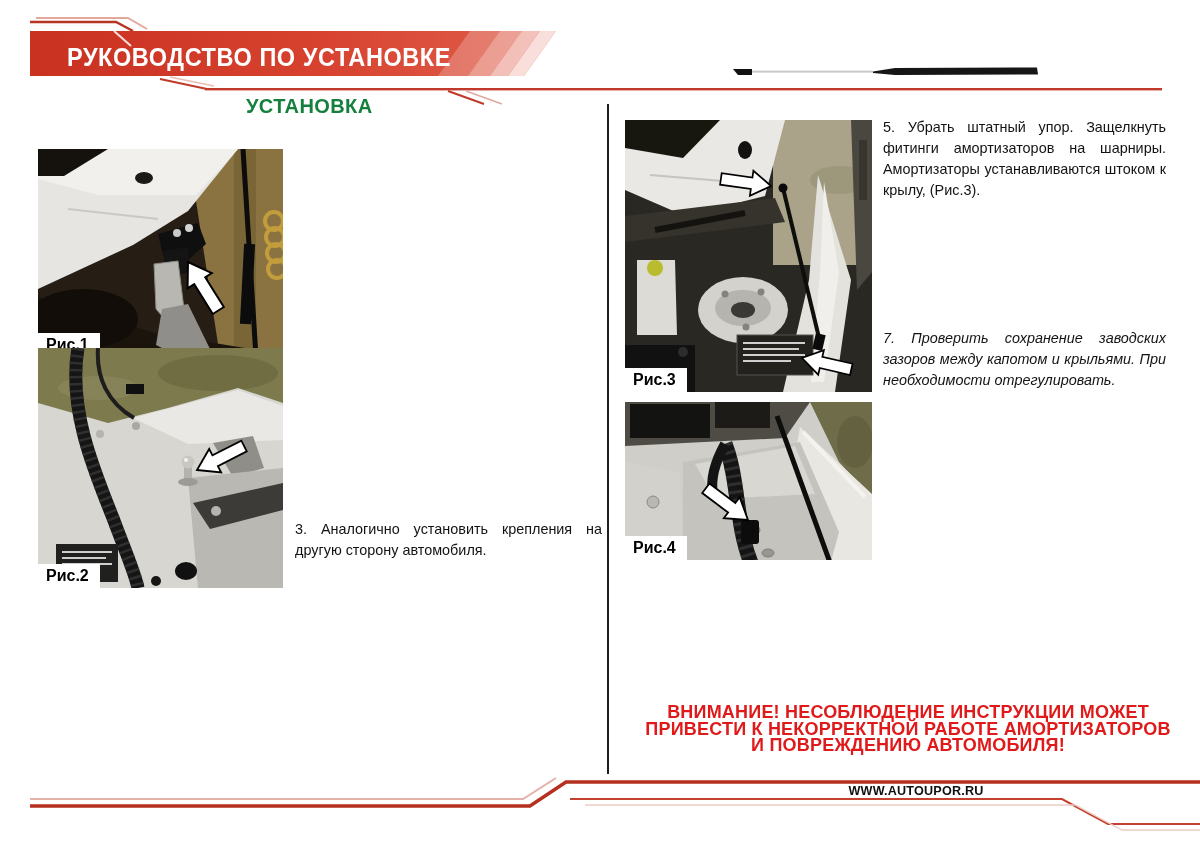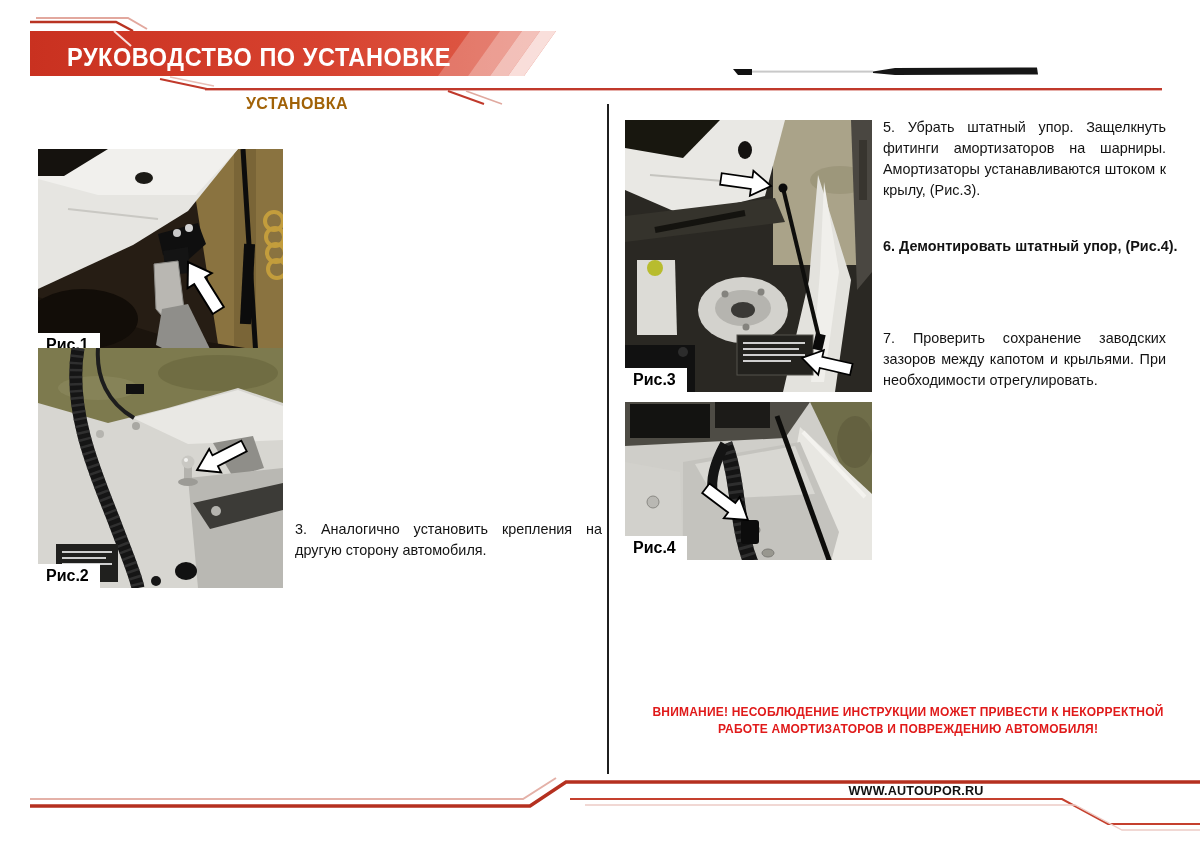--- a/index.html
+++ b/index.html
@@ -4,47 +4,47 @@
 <style>
   html,body{margin:0;padding:0;background:#fff;}
   #page{position:relative;width:1200px;height:848px;background:#ffffff;overflow:hidden;
         font-family:"Liberation Sans","DejaVu Sans",sans-serif;color:#141414;}
   .abs{position:absolute;}
   
   #header-svg{position:absolute;left:0;top:0;}
   #banner-title{position:absolute;left:67px;top:43px;font-size:25px;font-weight:bold;color:#ffffff;
         letter-spacing:.6px;transform:scaleX(.94);transform-origin:left center;white-space:nowrap;}
   
-  #section-title{position:absolute;left:246px;top:95px;font-size:16px;font-weight:bold;color:#a16207;
+  #section-title{position:absolute;left:246px;top:95px;font-size:20px;font-weight:bold;color:#15803d;
         letter-spacing:.4px;}
   
   #divider{position:absolute;left:607px;top:104px;width:2px;height:670px;background:#1f1f1f;}
   
   .step{position:absolute;font-size:14.4px;line-height:21px;text-align:justify;color:#131313;}
   .col-left{left:295px;width:307px;}
   .col-right{left:883px;width:283px;}
   #step-1{top:130px;}
   #step-2{top:349px;}
   #step-3{top:519px;}
   #step-4{top:572px;}
   #step-5{top:117px;}
   #step-6{top:236px;font-weight:bold;text-align:left;white-space:nowrap;}
-  #step-7{top:328px;}
+  #step-7{top:328px;font-style:italic;}
   
   .figure{position:absolute;overflow:hidden;}
   #figure-1{left:38px;top:137px;width:245px;height:208px;margin-top:12px;}
   #figure-2{left:38px;top:348px;width:245px;height:240px;}
   #figure-3{left:625px;top:120px;width:247px;height:272px;}
   #figure-4{left:625px;top:402px;width:247px;height:158px;}
   .figure svg{display:block;}
   .figure-label{position:absolute;left:0;bottom:0;background:#ffffff;color:#000;
         font-weight:bold;font-size:16px;padding:2px 11px 3px 8px;line-height:1.2;}
   
   #warning{position:absolute;left:642px;top:704px;width:532px;text-align:center;
-        font-size:12px;font-weight:bold;color:#e01a1a;line-height:16.5px;letter-spacing:.2px;}
+        font-size:18px;font-weight:bold;color:#e01a1a;line-height:16.5px;letter-spacing:.2px;}
   #site-label{position:absolute;left:836px;top:783px;width:160px;text-align:center;
         font-size:13px;font-weight:bold;color:#111;letter-spacing:.2px;transform:scaleX(.97);}
 </style>
 </head>
 <body>
 
 <div id="page">
 
   <svg id="header-svg" width="1200" height="116" viewBox="0 0 1200 116">
     <defs>
@@ -260,21 +260,20 @@
 
       <g transform="translate(123,118) rotate(37) scale(1.2)">
         <polygon points="0,0 -17,-11 -17,-5 -44,-5 -44,5 -17,5 -17,11" fill="#ffffff" stroke="#000" stroke-width="1.5"></polygon>
       </g>
     </svg>
     <div class="figure-label">Рис.4</div>
   </div>
 
   <div class="step col-left" id="step-3">3. Аналогично установить крепления на другую сторону автомобиля.</div>
   <div class="step col-right" id="step-5">5. Убрать штатный упор. Защелкнуть фитинги амортизаторов на шарниры. Амортизаторы устанавливаются штоком к крылу, (Рис.3).</div>
-  <div class="step col-right" id="step-6">6. Демонтировать штатный упор, (Рис.4).</div>
   <div class="step col-right" id="step-7">7. Проверить сохранение заводских зазоров между капотом и крыльями. При необходимости отрегулировать.</div>
 
   <div id="warning">ВНИМАНИЕ! НЕСОБЛЮДЕНИЕ ИНСТРУКЦИИ МОЖЕТ ПРИВЕСТИ К НЕКОРРЕКТНОЙ РАБОТЕ АМОРТИЗАТОРОВ И ПОВРЕЖДЕНИЮ АВТОМОБИЛЯ!</div>
 
   <svg class="abs" style="left:0;top:760px;" width="1200" height="88" viewBox="0 0 1200 88">
 
     <polyline points="30,39 523,39 556,18" fill="none" stroke="#e4b1a8" stroke-width="2"></polyline>
     <polyline points="30,46 530,46 566,22 1200,22" fill="none" stroke="#b5301f" stroke-width="3.5"></polyline>
 
     <polyline points="570,39 1062,39 1108,64 1200,64" fill="none" stroke="#c5402e" stroke-width="2"></polyline>

